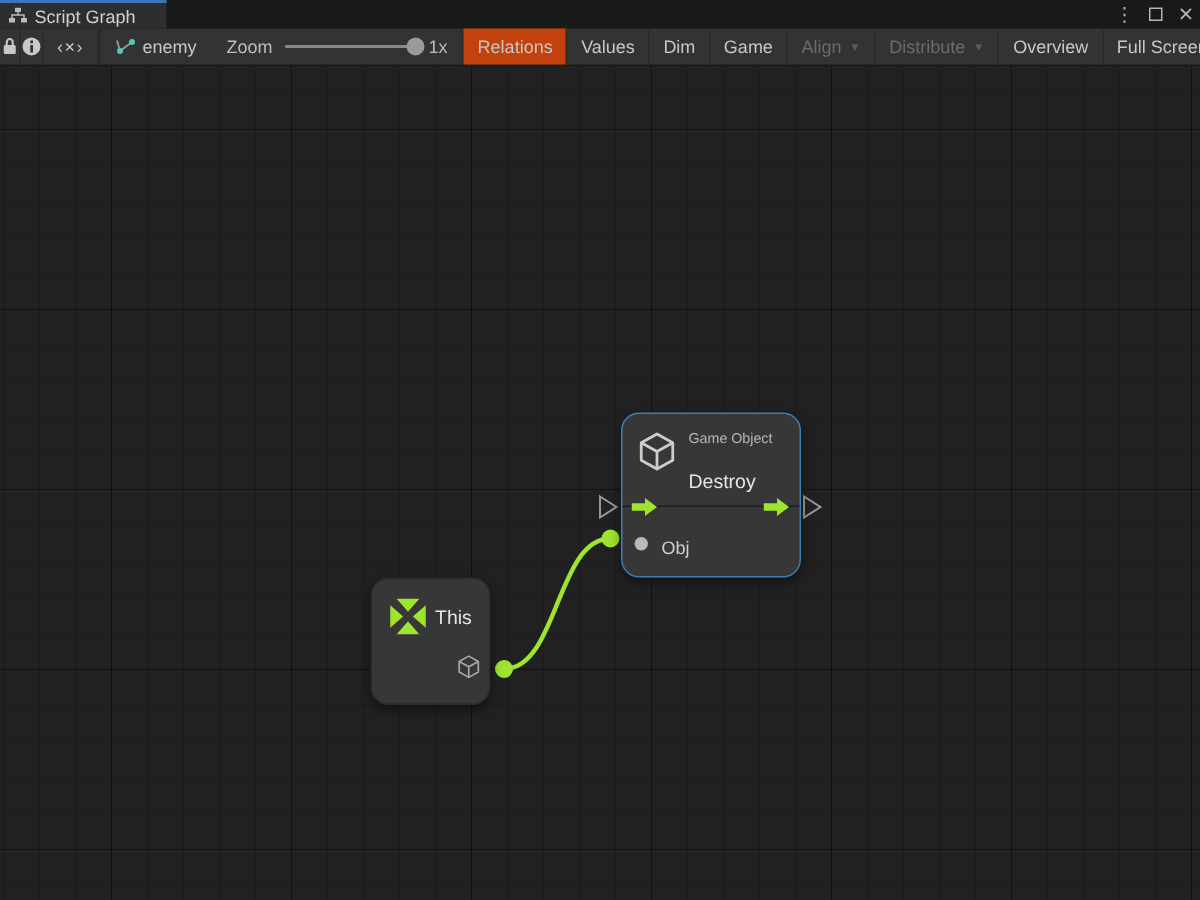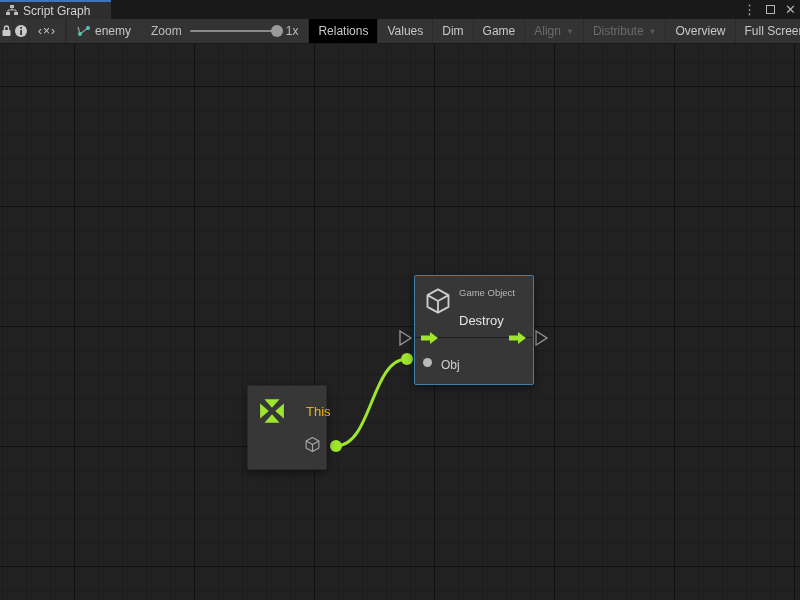--- a/index.html
+++ b/index.html
@@ -15,21 +15,21 @@
   .win-controls { position:absolute; right:4px; top:0; height:19px; display:flex; align-items:center; gap:10px; }
   .win-glyph { color:#b4b4b4; font-size:13px; line-height:19px; cursor:default; }
   .maximize-box { width:9px; height:9px; border:1.5px solid #b4b4b4; display:inline-block; }
 
   
   .toolbar { position:absolute; left:0; top:19px; width:800px; height:25px; background:#333333;
              display:flex; align-items:stretch; border-bottom:1px solid #1a1a1a; }
   .tbtn { display:flex; align-items:center; justify-content:center; padding:0 9px;
           font-size:12px; color:#c8c8c8; border-right:1px solid #2a2a2a; white-space:nowrap; }
   .tbtn.icon-btn { width:28px; padding:0; }
-  .tbtn.active { background:#000000; }
+  .tbtn.active { background:#c2410c; }
   .tbtn.disabled { color:#6b6b6b; }
   .tbtn .chev { font-size:8px; margin-left:5px; color:#8a8a8a; }
   .tbtn.disabled .chev { color:#5a5a5a; }
   .code-glyph { font-size:12px; color:#c9c9c9; letter-spacing:1px; }
   .graph-ref { display:flex; align-items:center; gap:4px; padding:0 10px; font-size:12px; color:#c8c8c8; }
   .zoom-group { display:flex; align-items:center; gap:8px; padding:12px 10px; flex:1; }
   .zoom-label, .zoom-value { font-size:12px; color:#bdbdbd; }
   .zoom-track { position:relative; width:88px; height:2px; background:#8a8a8a; border-radius:1px; }
   .zoom-handle { position:absolute; right:-5px; top:-5px; width:12px; height:12px;
                  border-radius:50%; background:#9a9a9a; }
@@ -43,28 +43,28 @@
       linear-gradient(to right, rgba(0,0,0,0.38) 1px, transparent 1px),
       linear-gradient(to bottom, rgba(0,0,0,0.38) 1px, transparent 1px),
       linear-gradient(to right, rgba(0,0,0,0.16) 1px, transparent 1px),
       linear-gradient(to bottom, rgba(0,0,0,0.16) 1px, transparent 1px);
     background-size:120px 120px, 120px 120px, 24px 24px, 24px 24px;
     background-position:74px 0, 0 42px, 2px 0, 0 18px;
   }
   .wire-layer { position:absolute; left:0; top:0; width:800px; height:556px; pointer-events:none; }
 
   
-  .node { position:absolute; background:#373737; border-radius:2px;
+  .node { position:absolute; background:#373737; border-radius:12px;
           box-shadow:0 3px 8px rgba(0,0,0,0.45); }
   .node.unselected { border:1px solid #2b2b2b; }
   .node.selected { border:1px solid #3f7fae; }
 
   .node-this { left:247px; top:341px; width:80px; height:85px; }
   .node-this .this-icon { position:absolute; left:10px; top:11px; }
-  .node-this .node-title { position:absolute; left:58px; top:18px; font-size:13px; color:#eab308; }
+  .node-this .node-title { position:absolute; left:42px; top:18px; font-size:13px; color:#e5e5e5; }
   .node-this .cube-small { position:absolute; left:56px; top:50px; }
 
   .node-destroy { left:414px; top:231px; width:120px; height:110px; }
   .node-destroy .cube-big { position:absolute; left:9px; top:11px; }
   .node-cat { position:absolute; left:44px; top:11px; font-size:9.5px; color:#b8b8b8; }
   .node-destroy .node-title { position:absolute; left:44px; top:25px; font-size:13px; color:#e6e6e6;margin-top:12px; }
   .flow-line { position:absolute; left:0; right:0; top:61px; height:1px; background:#1e1e1e; }
   .flow-arrow { position:absolute; top:56px; }
   .flow-arrow.in { left:6px; }
   .flow-arrow.out { right:6px; }

